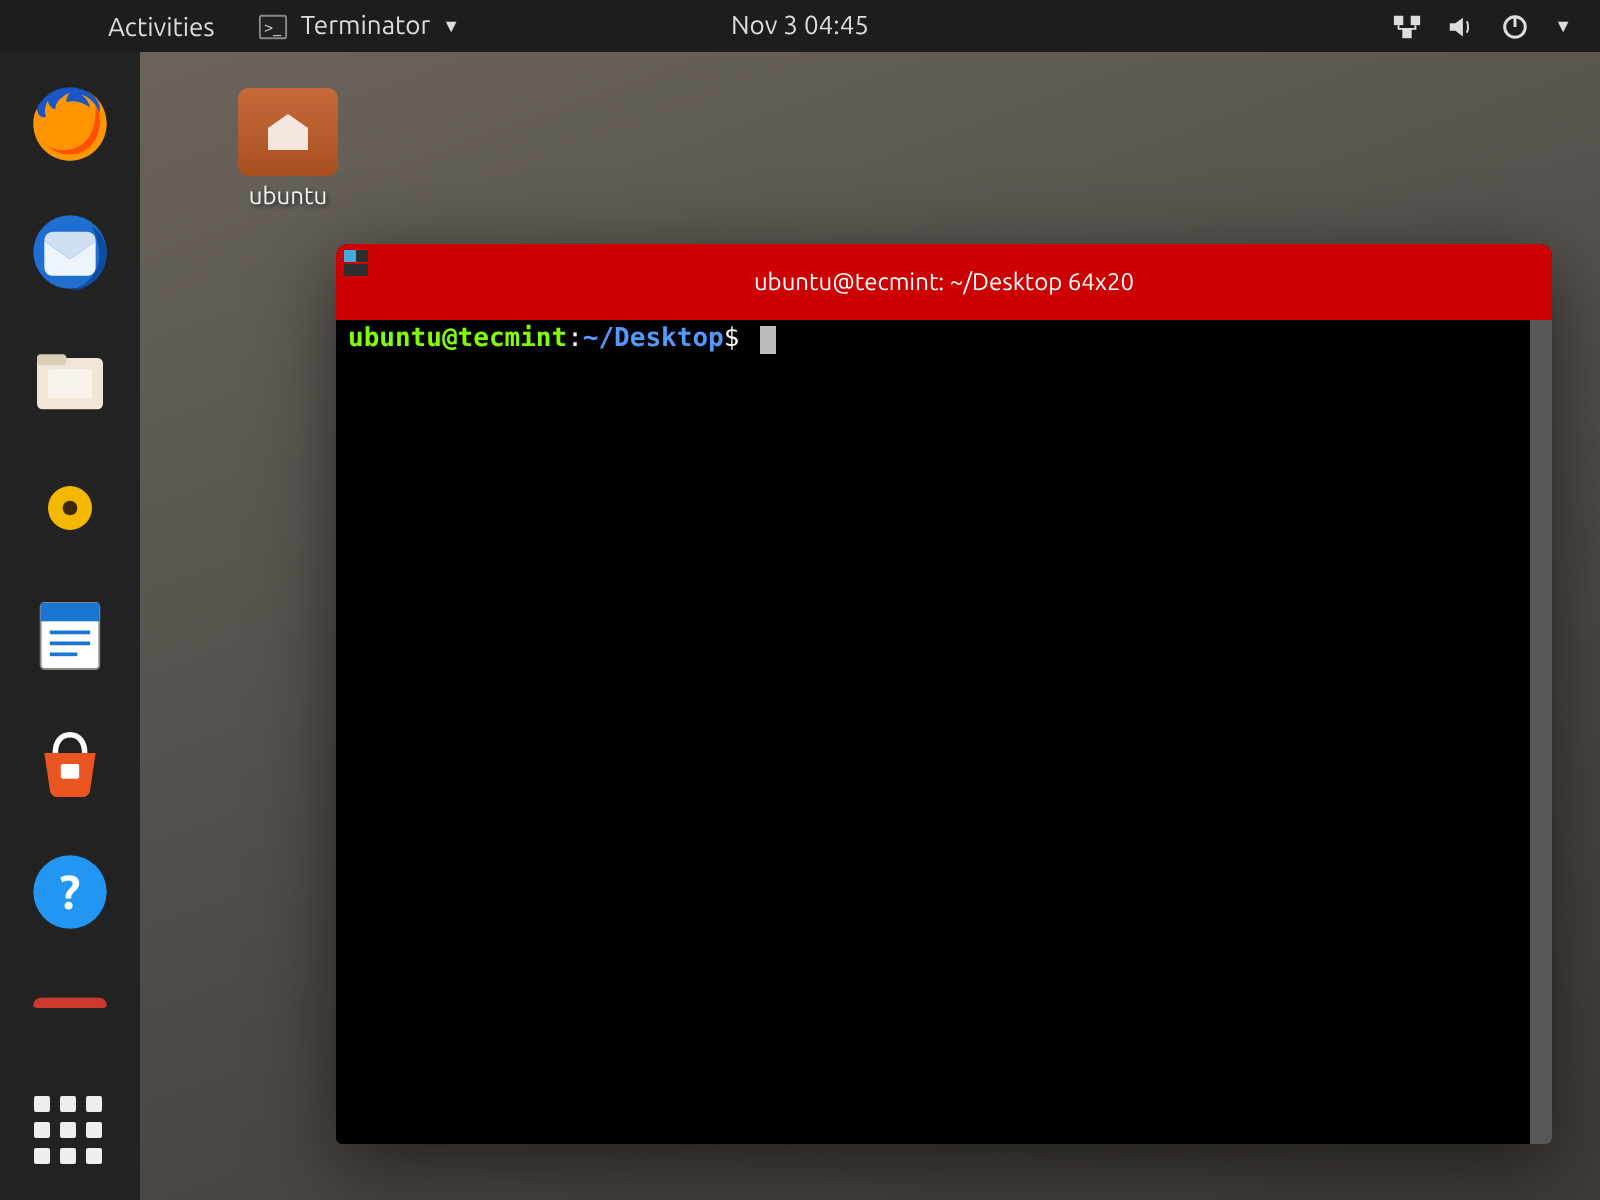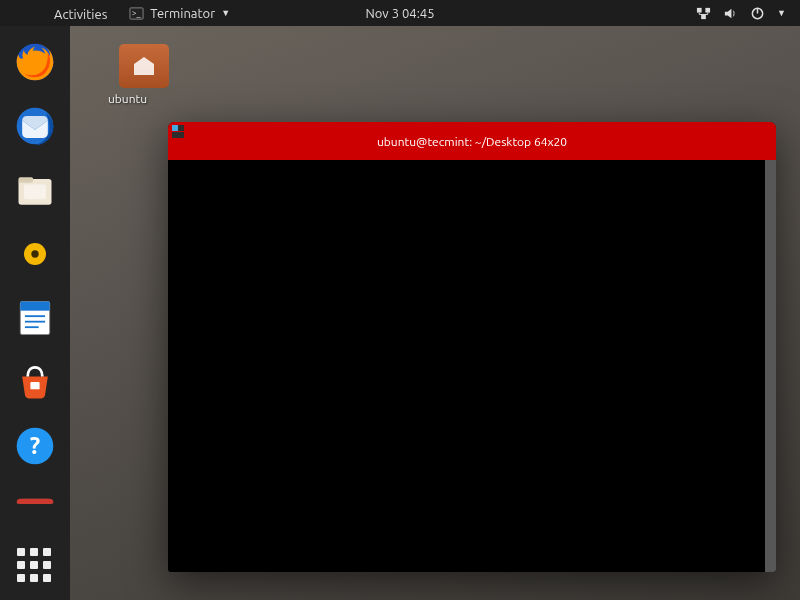--- a/index.html
+++ b/index.html
@@ -46,21 +46,21 @@
   gap: 5px;
 }
 .apps-grid span { background: #eee; border-radius: 1px; }
 
 
 .desktop {
   position: absolute; top: 26px; left: 70px; right: 0; bottom: 0;
   background: linear-gradient(160deg, #6a645c 0%, #4d4945 60%, #3e3b37 100%);
 }
 .desktop-icon {
-  position: absolute; width: 72px; 
+  position: absolute; width: 72px; text-align: center;
   color: #f2f2f2; font-size: 12px;
   text-shadow: 1px 1px 2px rgba(0,0,0,0.7);
   cursor: pointer;
 }
 .desktop-icon .ic-box {
   width: 50px; height: 44px; margin: 0 auto 4px;
   border-radius: 5px;
   display: flex; align-items: center; justify-content: center;
 }
 .folder-ic { background: linear-gradient(#c66a3a,#a84f22); }
@@ -250,18 +250,22 @@
     <div class="term-tab">
       <div class="tab-ic">
           <span></span>
           <span></span>
           <span></span>
           <span></span>
         </div>
       <span>ubuntu@tecmint: ~/Desktop 64x20</span>
     </div>
     <div class="terminal">
+      <div class="prompt-line">
+        <span class="user">ubuntu@tecmint</span><span class="dollar">:</span><span class="path">~/Desktop</span><span class="dollar">$</span>
+        <span class="cursor"></span>
+      </div>
       <div class="scrollbar">
           <div class="thumb"></div>
         </div>
     </div>
   </div>
 </div>
 
 </body></html>

